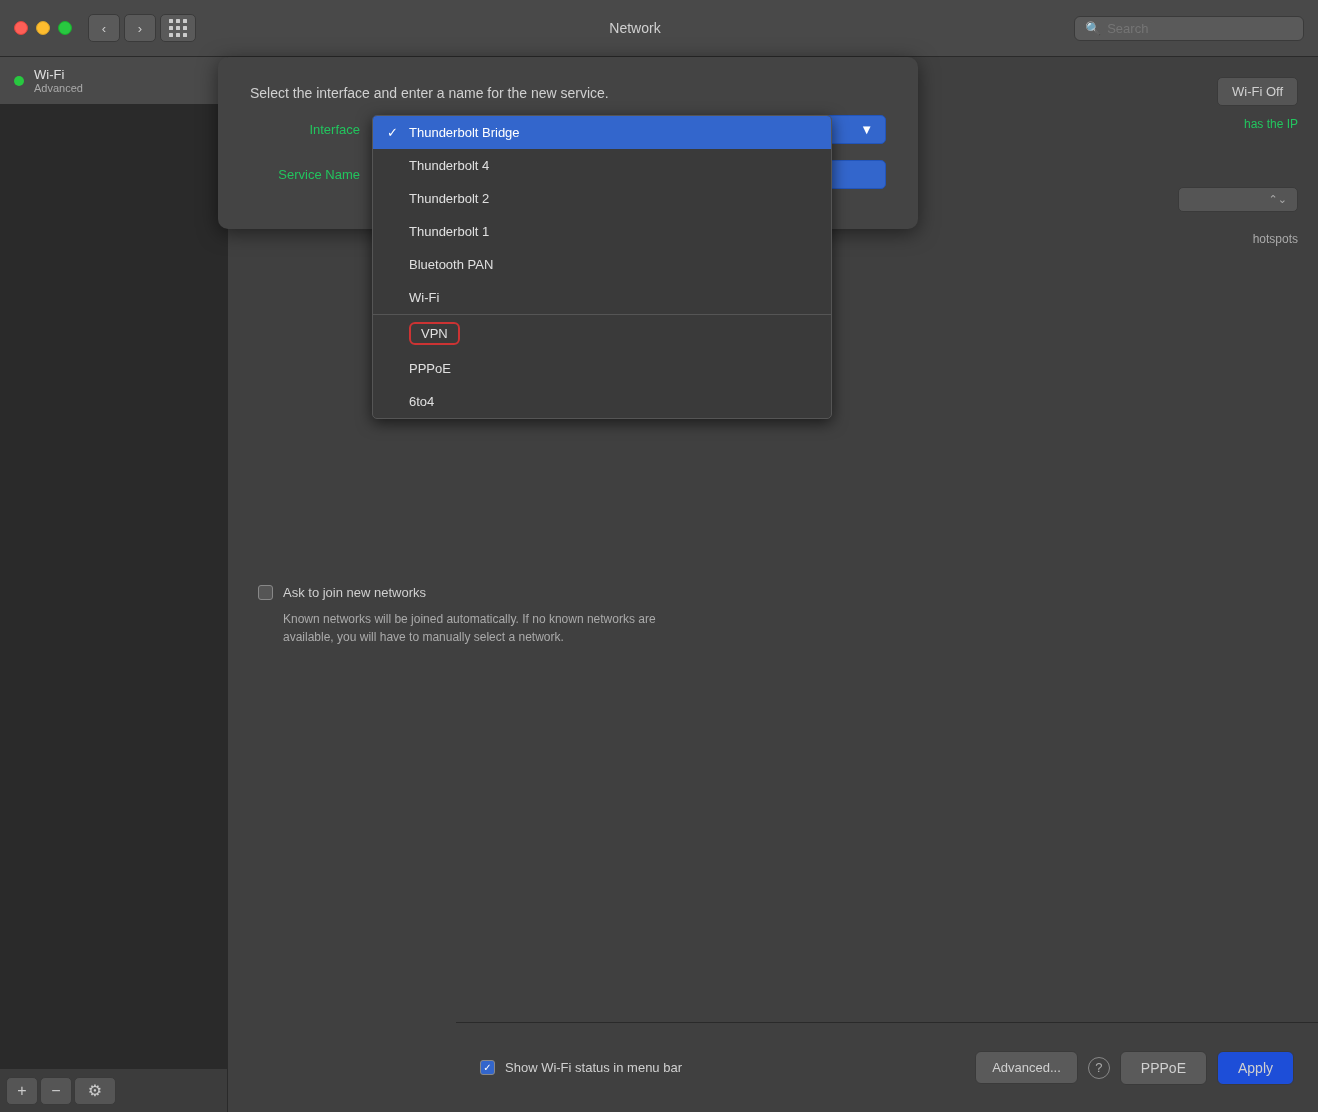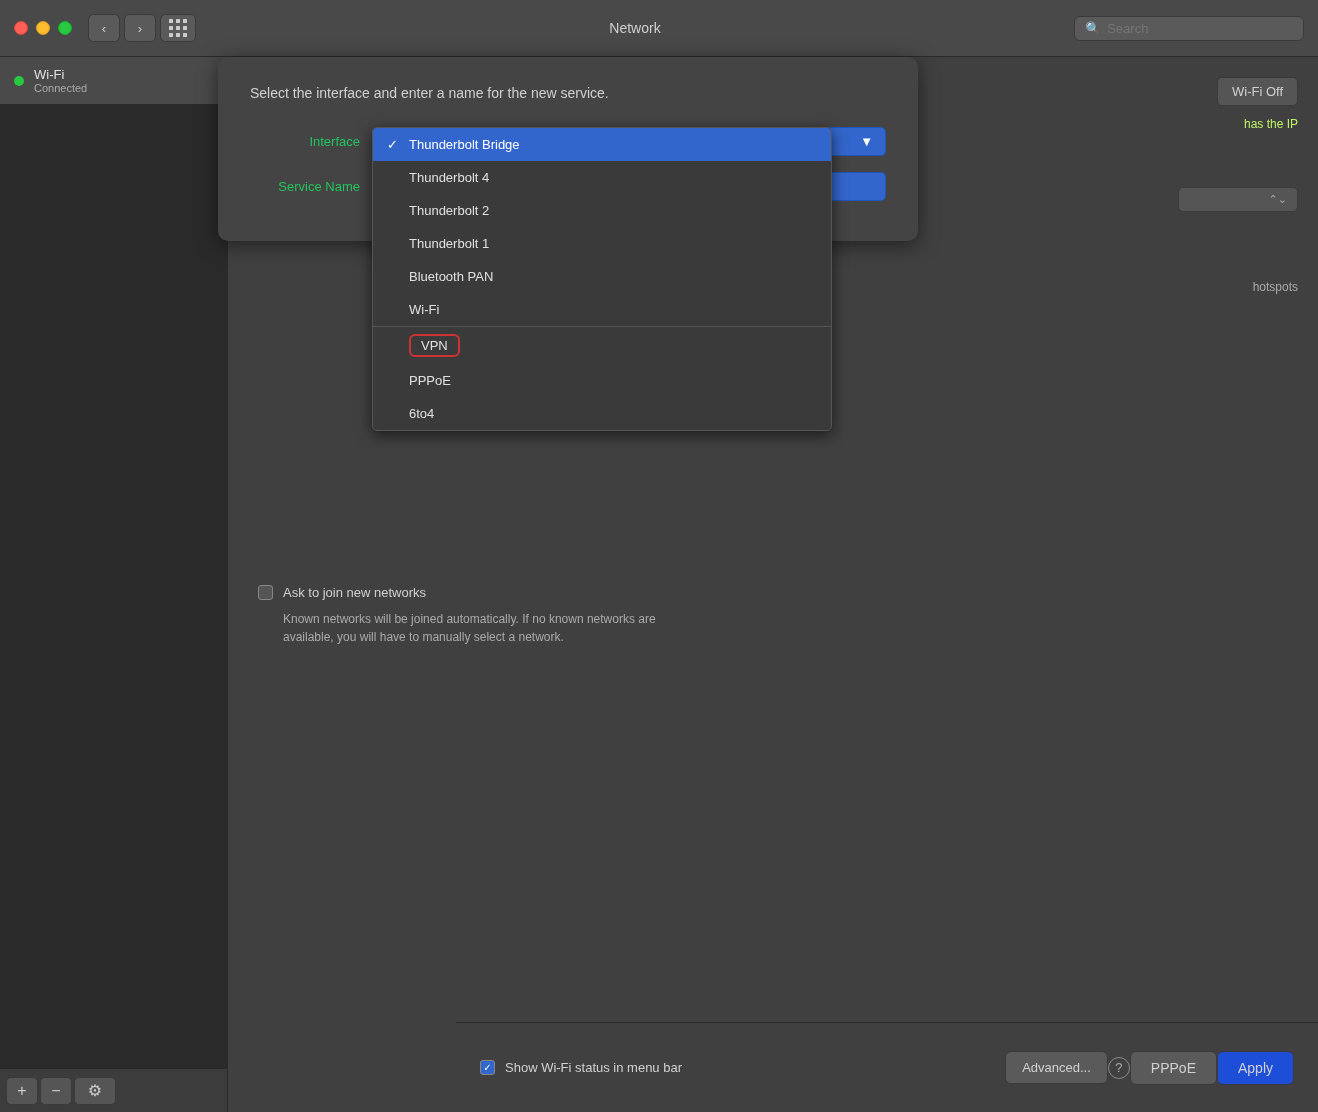--- a/index.html
+++ b/index.html
@@ -203,21 +203,21 @@
       padding: 28px 32px 24px;
       margin: 0 auto;
       width: 700px;
       margin-left: -10px;
       box-shadow: 0 4px 20px rgba(0,0,0,0.5);
     }
 
     .dialog-title {
       color: #d0d0d0;
       font-size: 14px;
-      margin-bottom: 26px;
+      margin-bottom: 14px;
       text-align: left;
     }
 
     .dialog-row {
       display: flex;
       align-items: center;
       margin-bottom: 16px;
     }
     .dialog-label {
       color: #22c55e;
@@ -317,21 +317,21 @@
       padding: 6px 14px;
       color: #d0d0d0;
       font-size: 13px;
       cursor: pointer;
     }
 
     .ip-text {
       position: absolute;
       top: 60px;
       right: 20px;
-      color: #bef264;
+      color: #22c55e;
       font-size: 12px;
     }
 
     .info-dropdown {
       position: absolute;
       top: 130px;
       right: 20px;
       width: 120px;
       background: #555;
       border: 1px solid #3a3a3a;
@@ -345,21 +345,20 @@
       font-size: 11px;
       color: #aaa;
     }
 
     .hotspot-text {
       position: absolute;
       top: 175px;
       right: 20px;
       color: #aaa;
       font-size: 12px;
-      margin-top: 48px;
     }
 
     
     .ask-join-section {
       position: absolute;
       top: 220px;
       left: 30px;
       right: 20px;
       margin-top: 38px;
     }
@@ -430,21 +429,21 @@
       font-size: 10px;
     }
     .show-wifi-label {
       color: #d0d0d0;
       font-size: 13px;
     }
 
     .bottom-right-btns {
       display: flex;
       align-items: center;
-      gap: 0;
+      gap: 10px;
     }
     .action-btn {
       padding: 8px 20px;
       border-radius: 6px;
       font-size: 14px;
       cursor: pointer;
       border: 1px solid #3a3a3a;
     }
     .btn-secondary {
       background: #5a5a5a;
@@ -510,21 +509,21 @@
   </div>
 </div>
 
 <div class="main">
 
   <div class="sidebar">
     <div class="network-item">
       <div class="status-dot"></div>
       <div class="network-info">
         <div class="network-name">Wi-Fi</div>
-        <div class="network-status">Connected</div>
+        <div class="network-status">Advanced</div>
       </div>
     </div>
     <div class="sidebar-empty"></div>
     <div class="sidebar-controls">
       <div class="sidebar-btn">+</div>
       <div class="sidebar-btn">−</div>
       <div class="sidebar-btn gear-btn">⚙</div>
     </div>
   </div>
 

